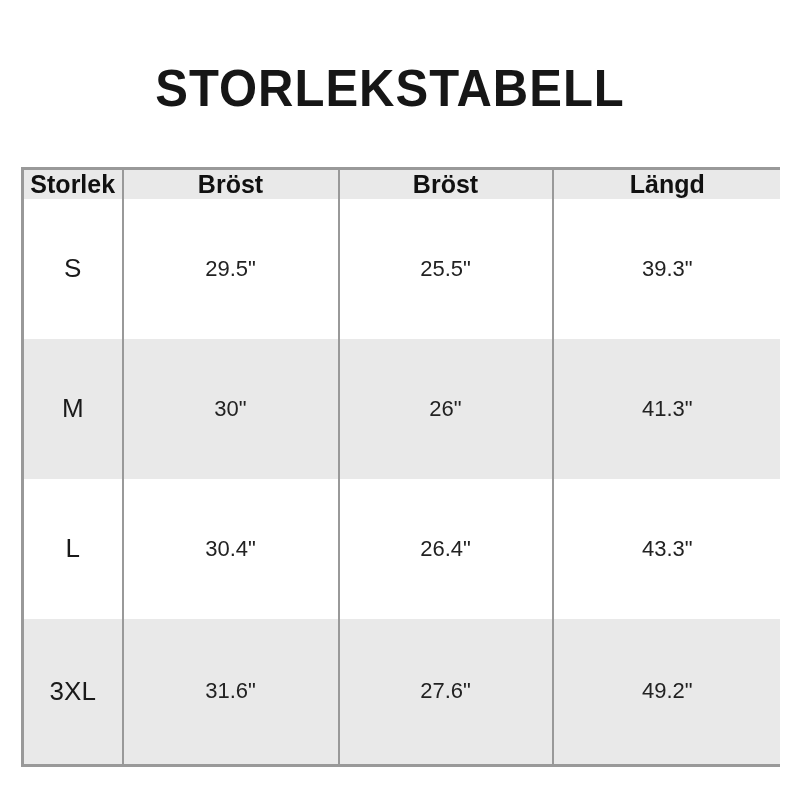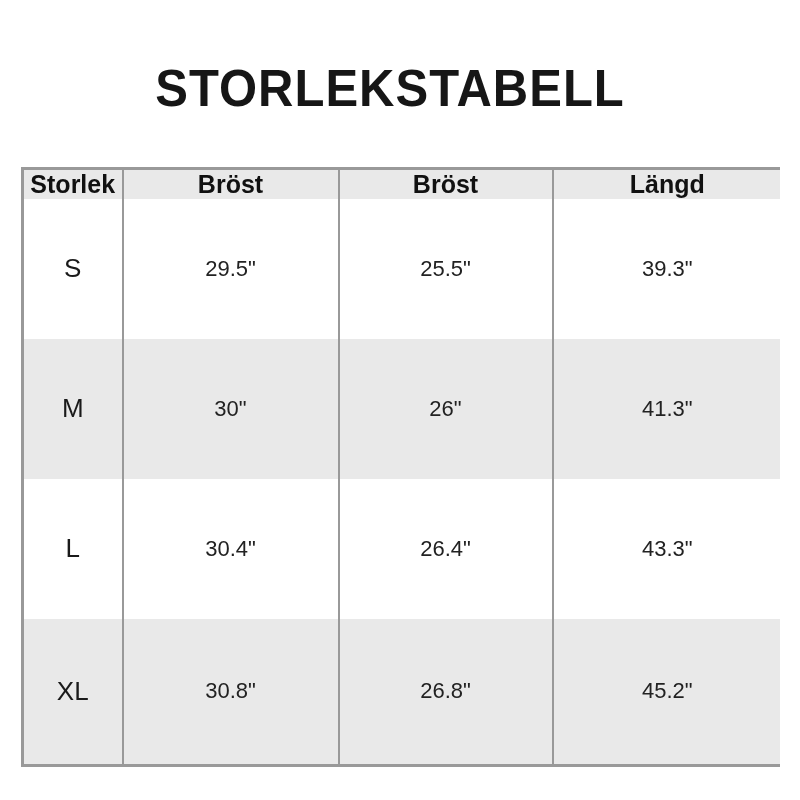--- a/index.html
+++ b/index.html
@@ -109,21 +109,21 @@
         <td>26"</td>
         <td>41.3"</td>
       </tr>
       <tr>
         <td class="size-label">L</td>
         <td>30.4"</td>
         <td>26.4"</td>
         <td>43.3"</td>
       </tr>
       <tr class="alt">
-        <td class="size-label">XL</td>
-        <td>30.8"</td>
-        <td>26.8"</td>
-        <td>45.2"</td>
+        <td class="size-label">3XL</td>
+        <td>31.6"</td>
+        <td>27.6"</td>
+        <td>49.2"</td>
       </tr>
     </tbody>
   </table>
 
 </div>
 
 </body></html>

